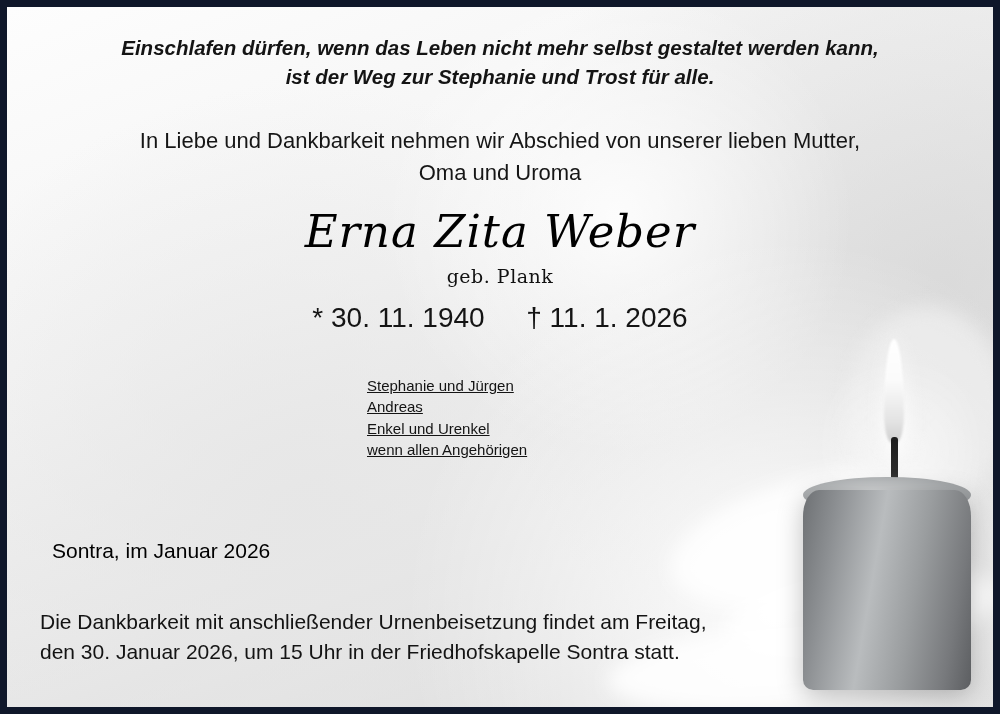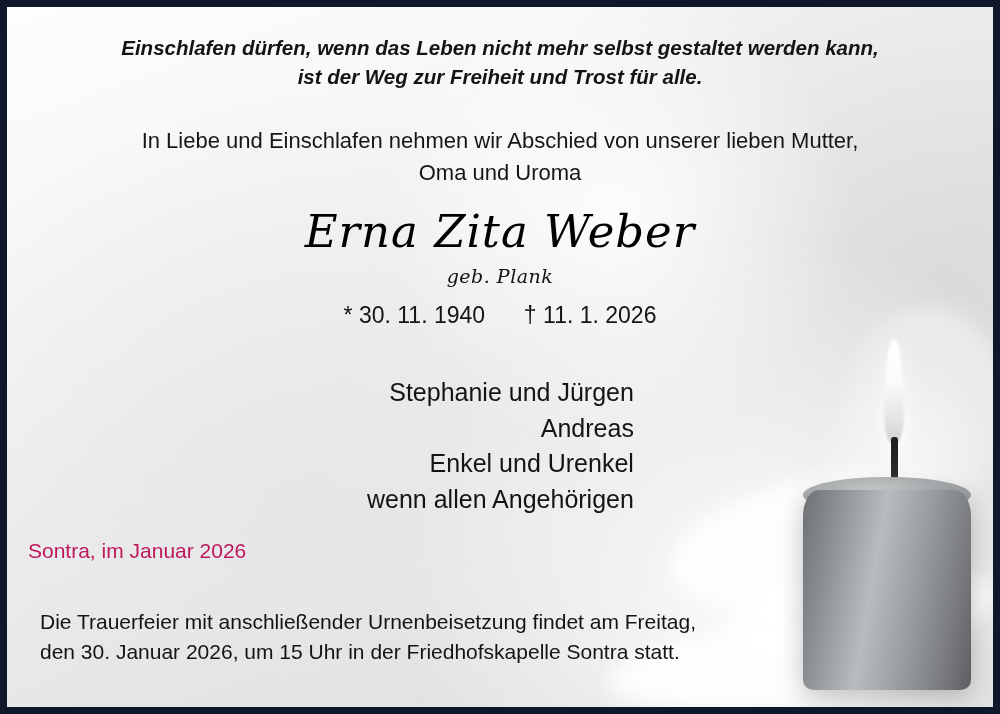--- a/index.html
+++ b/index.html
@@ -141,50 +141,50 @@
     letter-spacing: 1px;
     color: #000000;
   }
   .maiden {
     position: absolute;
     left: 0;
     right: 0;
     top: 258px;
     text-align: center;
     font-family: "DejaVu Serif", serif;
-    font-style: italic;
     font-size: 19px;
     letter-spacing: 0.5px;
     color: #111111;
   }
   .dates {
     position: absolute;
     left: 0;
     right: 0;
     top: 295px;
     text-align: center;
-    font-size: 23px;
+    font-size: 28px;
     color: #141414;
   }
   .dates .gap { display: inline-block; width: 26px; }
   .mourners {
     position: absolute;
     left: 360px;
     top: 368px;
-    text-align: right;
-    font-size: 25px;
+    text-align: left;
+    font-size: 15px;
     line-height: 1.42;
     color: #141414;
+    text-decoration: underline;
   }
   .place-date {
     position: absolute;
-    left: 21px;
+    left: 45px;
     top: 532px;
     font-size: 21px;
-    color: #be185d;
+    color: #000000;
   }
   .service {
     position: absolute;
     left: 33px;
     top: 600px;
     font-size: 21px;
     line-height: 1.45;
     color: #141414;
   }
   .line { display: block; }
@@ -204,25 +204,25 @@
   <div class="flame-outer"></div>
   <div class="flame-core"></div>
   <div class="candle-wick"></div>
   <div class="candle-top"></div>
   <div class="candle-body"></div>
 
   <div class="content">
 
     <div class="verse">
       <span class="line">Einschlafen dürfen, wenn das Leben nicht mehr selbst gestaltet werden kann,</span>
-      <span class="line">ist der Weg zur Freiheit und Trost für alle.</span>
+      <span class="line">ist der Weg zur Stephanie und Trost für alle.</span>
     </div>
 
     <div class="intro">
-      <span class="line">In Liebe und Einschlafen nehmen wir Abschied von unserer lieben Mutter,</span>
+      <span class="line">In Liebe und Dankbarkeit nehmen wir Abschied von unserer lieben Mutter,</span>
       <span class="line">Oma und Uroma</span>
     </div>
 
     <div class="name">Erna Zita Weber</div>
 
     <div class="maiden">geb. Plank</div>
 
     <div class="dates">
       <span>* 30. 11. 1940</span>
       <span class="gap"></span>
@@ -232,18 +232,18 @@
     <div class="mourners">
       <span class="line">Stephanie und Jürgen</span>
       <span class="line">Andreas</span>
       <span class="line">Enkel und Urenkel</span>
       <span class="line">wenn allen Angehörigen</span>
     </div>
 
     <div class="place-date">Sontra, im Januar 2026</div>
 
     <div class="service">
-      <span class="line">Die Trauerfeier mit anschließender Urnenbeisetzung findet am Freitag,</span>
+      <span class="line">Die Dankbarkeit mit anschließender Urnenbeisetzung findet am Freitag,</span>
       <span class="line">den 30. Januar 2026, um 15 Uhr in der Friedhofskapelle Sontra statt.</span>
     </div>
 
   </div>
 </div>
 
 </body></html>

